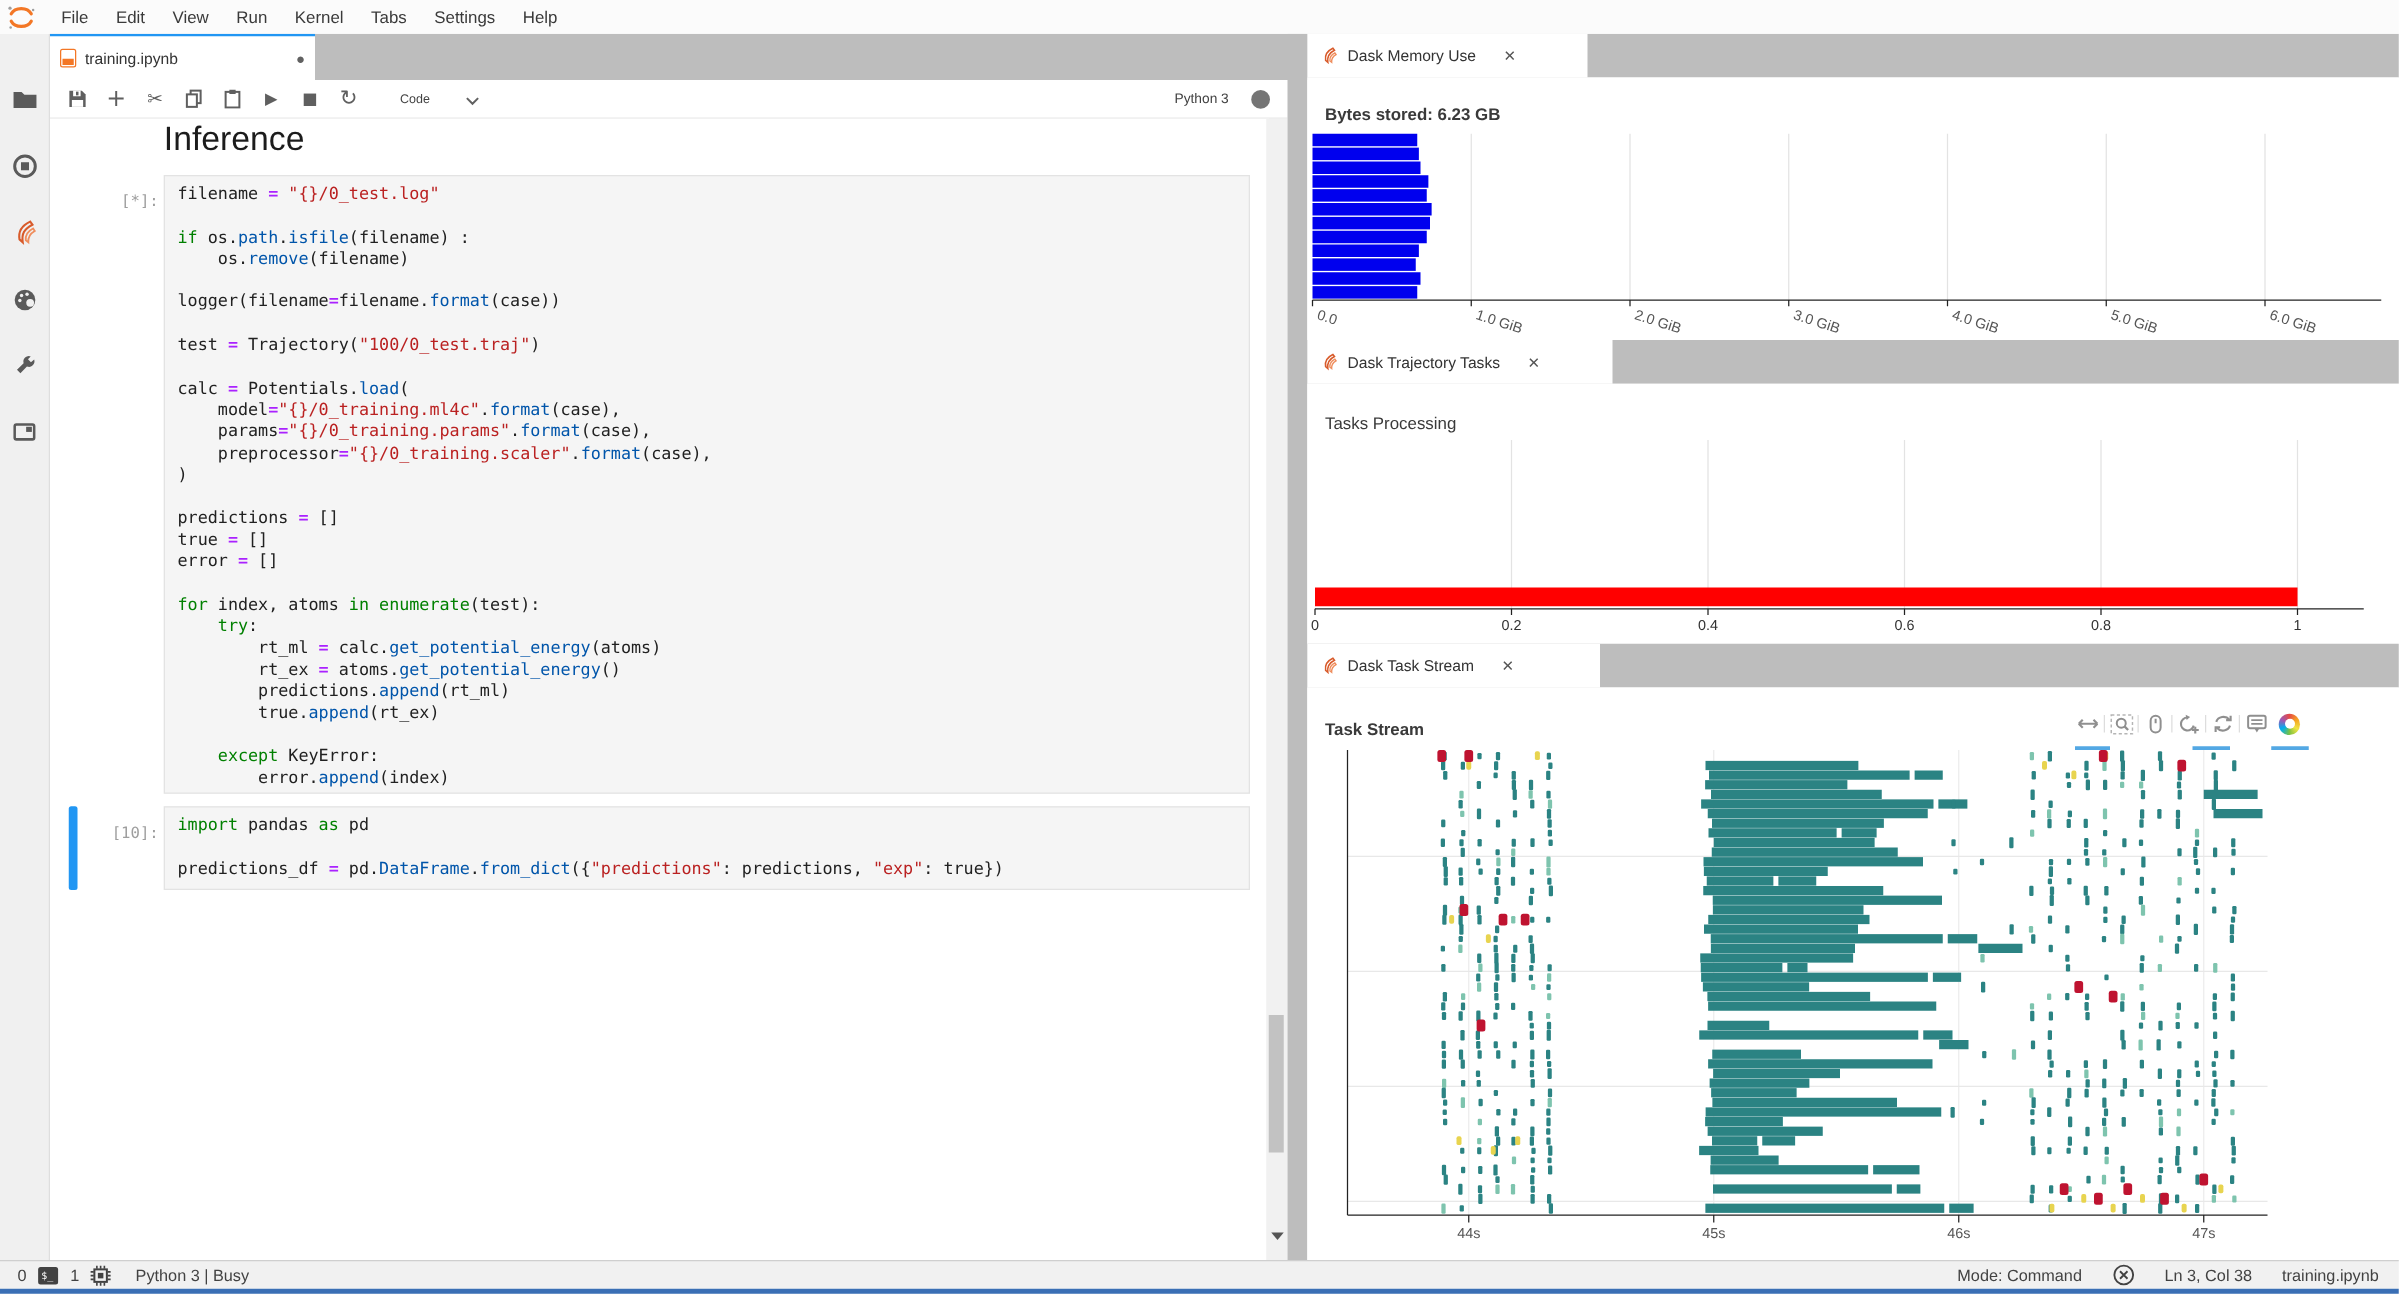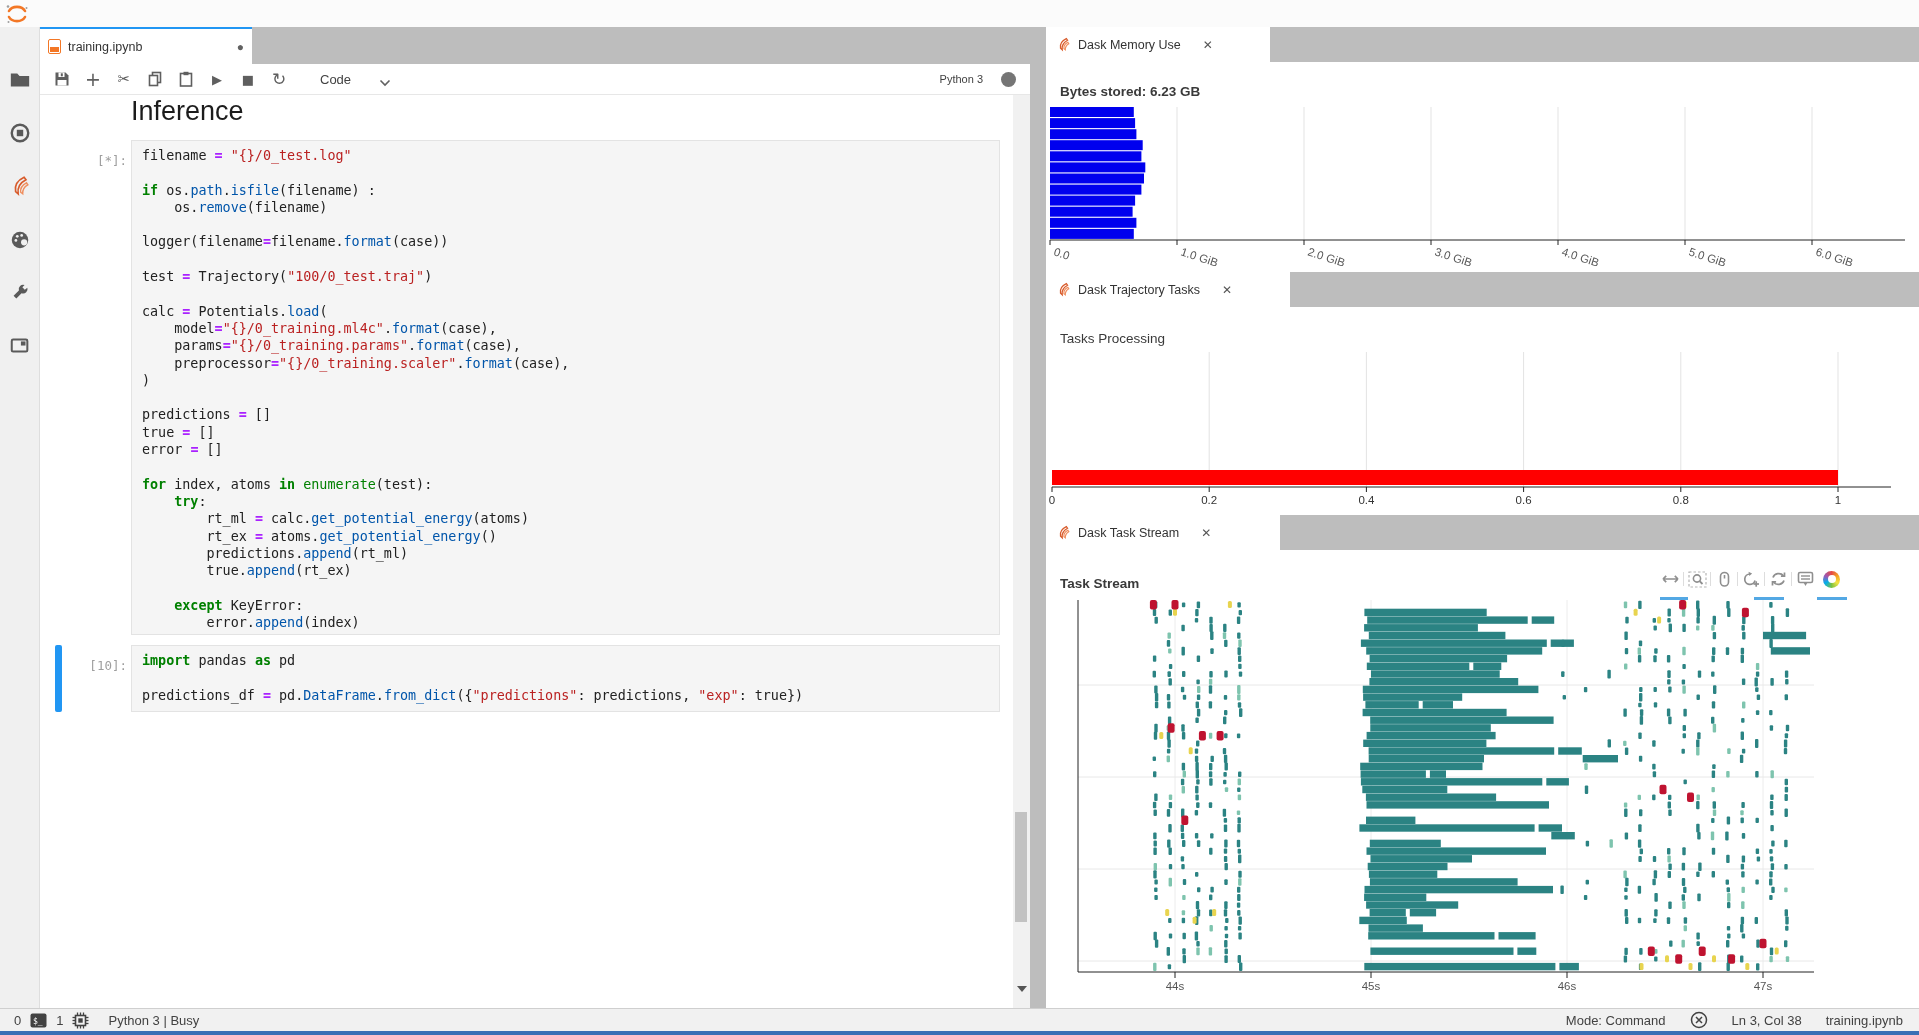--- a/index.html
+++ b/index.html
@@ -24,36 +24,36 @@
           position:relative;box-sizing:border-box}
   .nbicon::after{content:"";position:absolute;left:1px;right:1px;bottom:1px;height:5px;background:#f37726}
   .dirty-dot{margin-left:auto;font-size:12px;color:#616161}
   
   .nbtoolbar{position:absolute;left:40px;top:64px;width:990px;height:31px;background:#fff;
              border-bottom:1px solid #e7e7e7;box-sizing:border-box;display:flex;align-items:center;
              padding-left:10px}
   .tbtn{width:24px;height:24px;display:flex;align-items:center;justify-content:center;margin-right:7px;color:#5f5f5f}
   .tbtn svg{display:block}
   .tb-glyph{font-size:15px;color:#5f5f5f;font-family:"DejaVu Sans",sans-serif}
-  .celltype{margin-left:22px;display:flex;align-items:flex-end;font-size:13px;color:#424242}
+  .celltype{margin-left:22px;display:flex;align-items:flex-end;font-size:10px;color:#424242}
   .celltype .chev{margin-left:28px}
   .kernelbox{margin-left:auto;display:flex;align-items:center;padding-right:14px;font-size:11px;color:#424242}
   .kcircle{width:15px;height:15px;border-radius:50%;background:#757575;margin-left:18px}
   
   .nbcontent{position:absolute;left:40px;top:95px;width:975px;height:913px;background:#fff}
   .nbheading{position:absolute;left:91px;top:1px;font-size:27px;color:#1c1c1c}
   .cellrow{position:absolute;left:0;width:975px}
   .collapser{position:absolute;left:15px;top:0;bottom:0;width:7px;background:#2196f3;border-radius:2px}
   .prompt{position:absolute;left:0;width:87px;top:13px;text-align:right;
           font-family:"DejaVu Sans Mono",monospace;font-size:12.5px;color:#9e9e9e}
   .cellbox{position:absolute;left:91px;width:869px;top:0;bottom:0;background:#f5f5f5;
            border:1px solid #e3e3e3;box-sizing:border-box;padding:6px 8px 6px 10px}
   .code{font-family:"DejaVu Sans Mono",monospace;font-size:13.4px;line-height:17.3px;color:#212121;white-space:pre}
   .cl{height:17.3px}
-  .tk-k{color:#008000;font-weight:bold}
+  .tk-k{color:#008000;font-weight:normal}
   .tk-o{color:#aa22ff;font-weight:bold}
   .tk-s{color:#ba2121}
   .tk-p{color:#0055aa}
   .tk-b{color:#008000}
   .tk-t{color:#212121}
   
   .nbscrollbar{position:absolute;left:1013px;top:95px;width:17px;height:913px;background:#f1f1f1}
   .sb-thumb{position:absolute;left:2px;top:717px;width:12px;height:110px;background:#c2c2c2}
   .sb-down{position:absolute;left:4px;top:891px;width:0;height:0;border-left:5px solid transparent;
            border-right:5px solid transparent;border-top:6px solid #555}
@@ -94,20 +94,30 @@
 <body>
 
 <div class="menubar">
   <svg class="applogo" viewBox="0 0 26 24">
     <path d="M5 9 C8 3.5 18 3.5 21 9" stroke="#f37726" stroke-width="2.6" fill="none" stroke-linecap="round"></path>
     <path d="M5 15 C8 20.5 18 20.5 21 15" stroke="#f37726" stroke-width="2.6" fill="none" stroke-linecap="round"></path>
     <circle cx="4" cy="4.5" r="1.3" fill="#9e9e9e"></circle>
     <circle cx="22.5" cy="6" r="1" fill="#9e9e9e"></circle>
     <circle cx="4.5" cy="20" r="1" fill="#9e9e9e"></circle>
   </svg>
+  <div class="menu-items">
+      <div class="menu-item">File</div>
+      <div class="menu-item">Edit</div>
+      <div class="menu-item">View</div>
+      <div class="menu-item">Run</div>
+      <div class="menu-item">Kernel</div>
+      <div class="menu-item">Tabs</div>
+      <div class="menu-item">Settings</div>
+      <div class="menu-item">Help</div>
+    </div>
 </div>
 
 <div class="sidebar">
   <svg class="side-ic" style="top:42px" viewBox="0 0 24 24">
     <path d="M2 5h7l2.5 2.5H22V19H2z" fill="#5a5a5a"></path>
   </svg>
   <svg class="side-ic" style="top:95px" viewBox="0 0 24 24">
     <circle cx="12" cy="12" r="9" fill="none" stroke="#5a5a5a" stroke-width="2.6"></circle>
     <rect x="8.5" y="8.5" width="7" height="7" fill="#5a5a5a"></rect>
   </svg>

